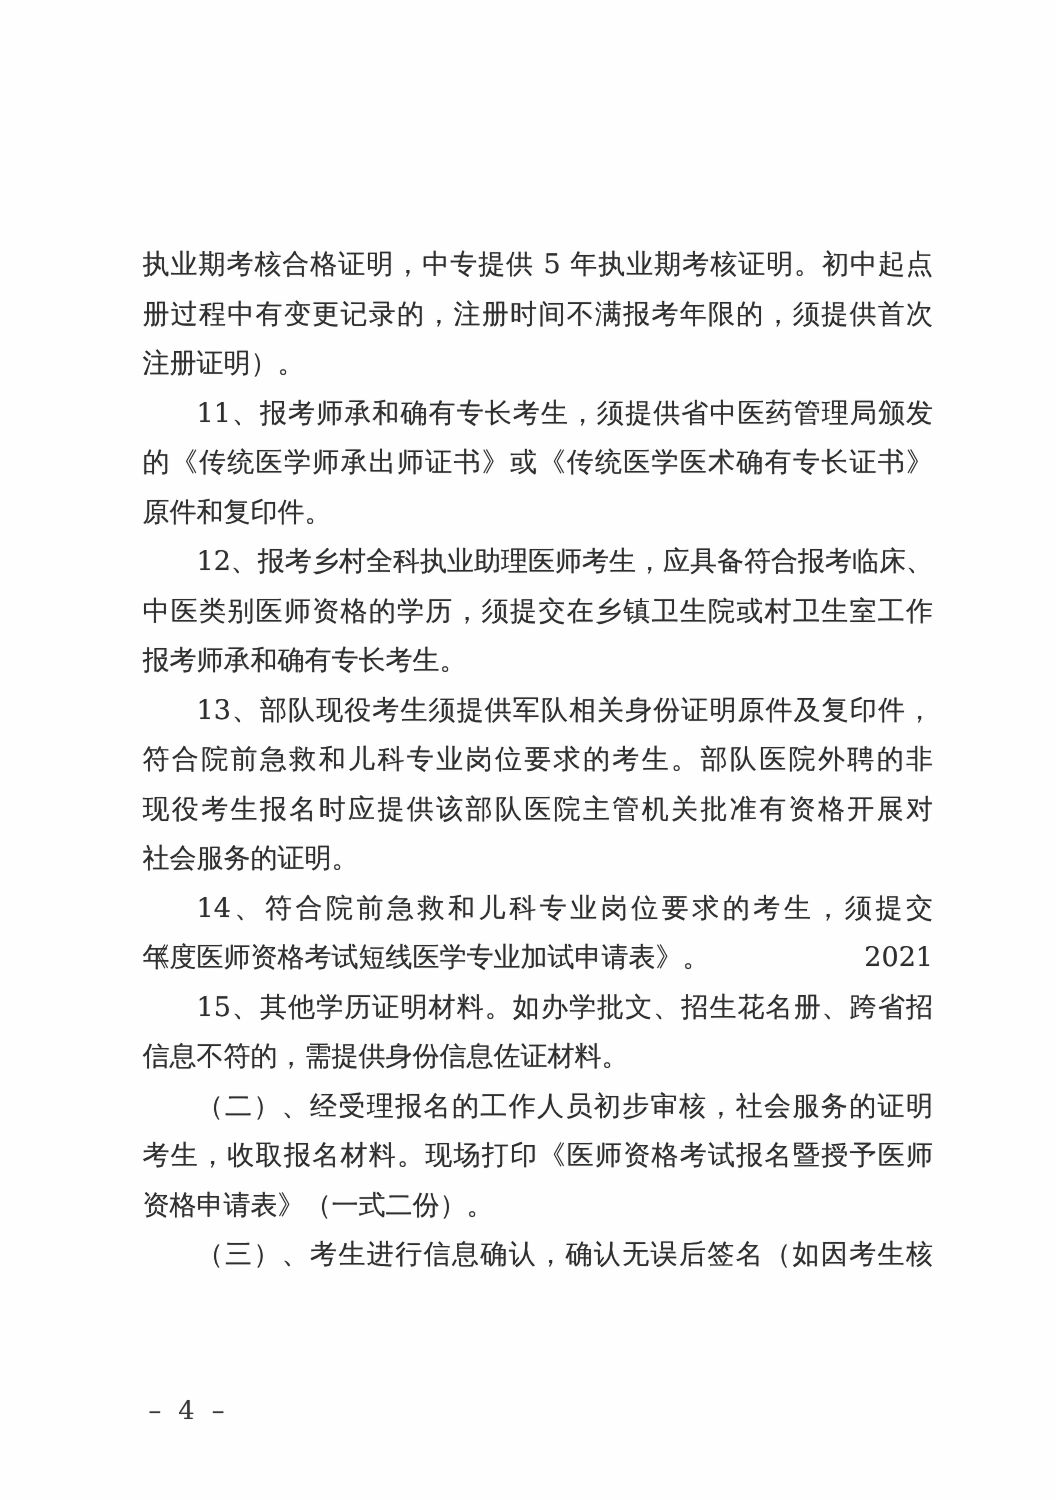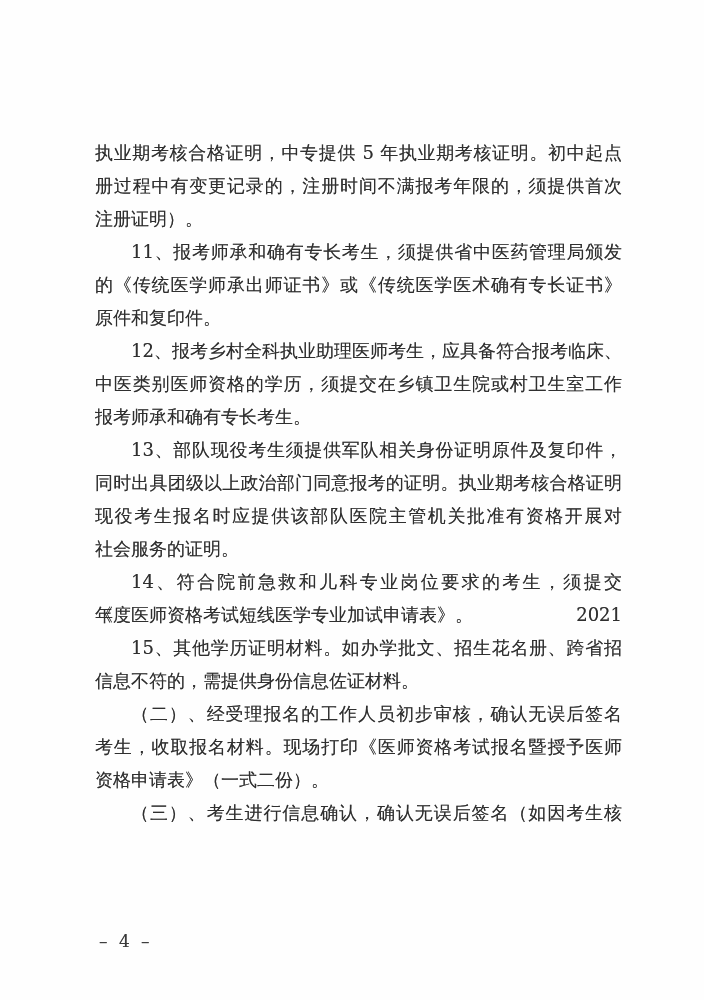--- a/index.html
+++ b/index.html
@@ -15,21 +15,21 @@
     font-family: "DejaVu Serif", "Liberation Serif", serif;
   }
   .page {
     position: absolute;
     inset: 0;
     background: #fefefe;
   }
   .content {
     position: absolute;
     left: 95px;
-    top: 136px;
+    top: 160px;
     width: 527px;
     overflow: hidden;
   }
   .line {
     height: 33px;
     line-height: 33px;
     font-size: 18px;
     color: #2f2f2f;
     white-space: normal;
     text-shadow: 0 0 0.5px rgba(40,40,40,0.55);
@@ -64,26 +64,26 @@
     <div class="line full">执业期考核合格证明，中专提供 5 年执业期考核证明。初中起点</div>
     <div class="line full">册过程中有变更记录的，注册时间不满报考年限的，须提供首次</div>
     <div class="line end">注册证明）。</div>
     <div class="line full indent">11、报考师承和确有专长考生，须提供省中医药管理局颁发</div>
     <div class="line full">的《传统医学师承出师证书》或《传统医学医术确有专长证书》</div>
     <div class="line end">原件和复印件。</div>
     <div class="line full indent">12、报考乡村全科执业助理医师考生，应具备符合报考临床、</div>
     <div class="line full">中医类别医师资格的学历，须提交在乡镇卫生院或村卫生室工作</div>
     <div class="line end">报考师承和确有专长考生。</div>
     <div class="line full indent">13、部队现役考生须提供军队相关身份证明原件及复印件，</div>
-    <div class="line full">同时出具团级以上政治部门同意报考的证明。执业期考核合格证明</div>
+    <div class="line full">符合院前急救和儿科专业岗位要求的考生。部队医院外聘的非</div>
     <div class="line full">现役考生报名时应提供该部队医院主管机关批准有资格开展对</div>
     <div class="line end">社会服务的证明。</div>
     <div class="line full indent">14、符合院前急救和儿科专业岗位要求的考生，须提交《2021</div>
     <div class="line end">年度医师资格考试短线医学专业加试申请表》。</div>
     <div class="line full indent">15、其他学历证明材料。如办学批文、招生花名册、跨省招</div>
     <div class="line end">信息不符的，需提供身份信息佐证材料。</div>
-    <div class="line full indent">（二）、经受理报名的工作人员初步审核，确认无误后签名</div>
+    <div class="line full indent">（二）、经受理报名的工作人员初步审核，社会服务的证明</div>
     <div class="line full">考生，收取报名材料。现场打印《医师资格考试报名暨授予医师</div>
     <div class="line end">资格申请表》（一式二份）。</div>
     <div class="line full indent">（三）、考生进行信息确认，确认无误后签名（如因考生核</div>
   </div>
   <div class="footer">– 4 –</div>
 </div>
 
 </body></html>

